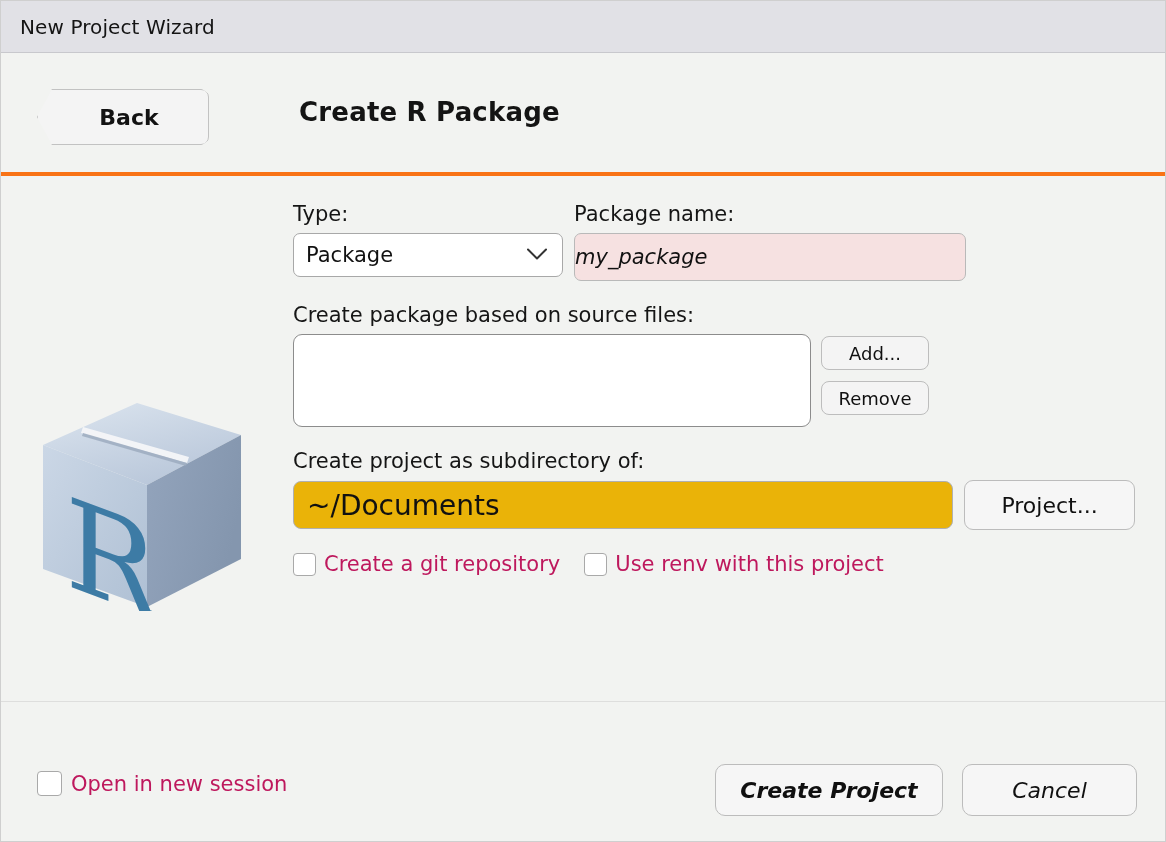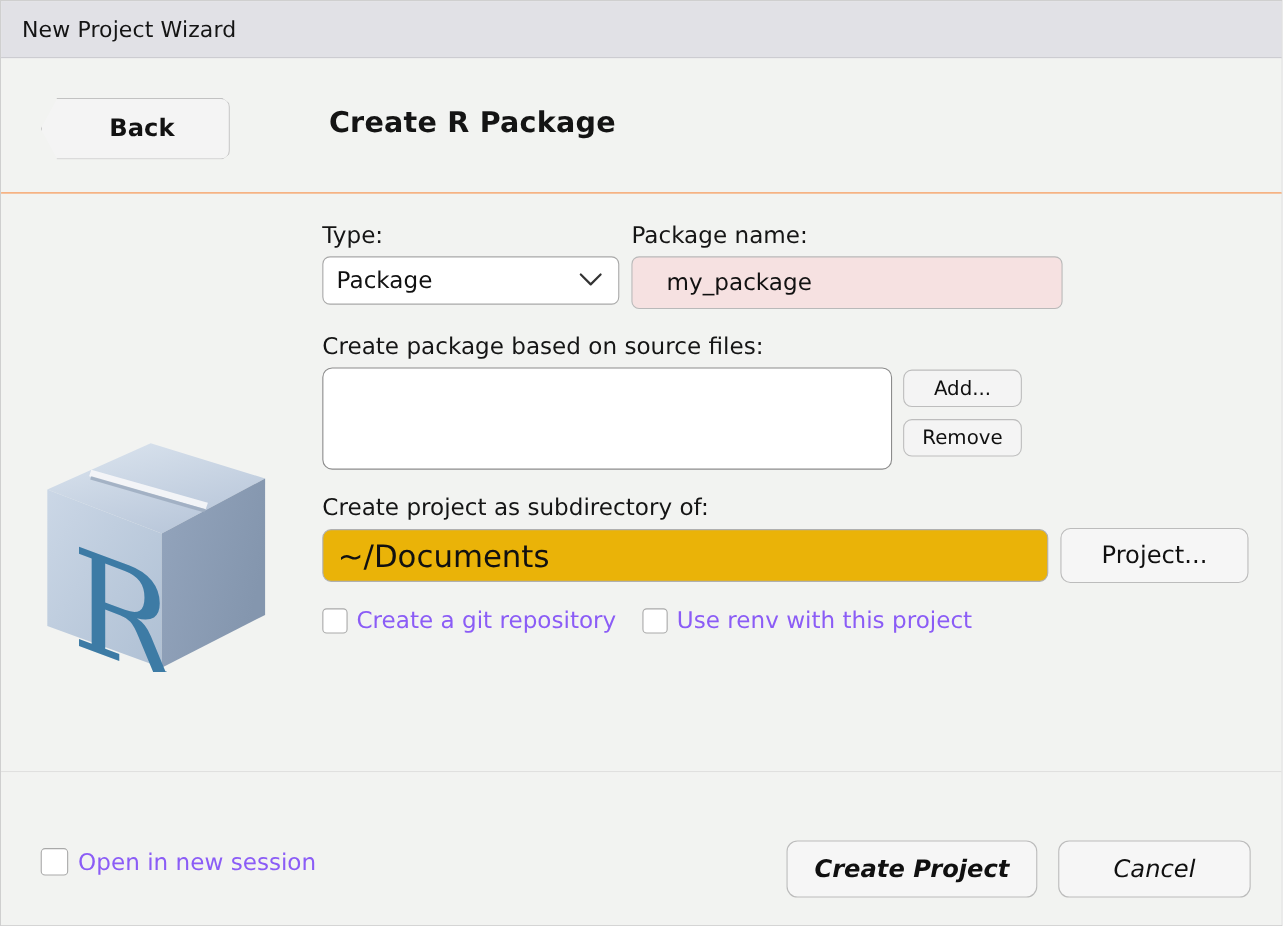--- a/index.html
+++ b/index.html
@@ -33,21 +33,21 @@
     font-size: 20px;
     color: #141414;
     letter-spacing: .1px;
   }
 
   
   .header {
     flex: 0 0 123px;
     position: relative;
     background: #f2f3f1;
-    border-bottom: 1px solid #f97316;
+    border-bottom: 4px solid #f97316;
   }
   .back-button {
     position: absolute;
     left: 36px; top: 36px;
     width: 172px; height: 56px;
     background: #f4f4f4;
     border: 1px solid #c2c2c2;
     display: flex;
     align-items: center;
     justify-content: center;
@@ -127,24 +127,25 @@
     transform: translateY(-50%);
   }
 
   .text-input {
     width: 392px; height: 48px;
     background: #f6e1e1;
     border: 1px solid #b9b9b9;
     border-radius: 7px;
     display: flex;
     align-items: center;
-    padding: 0 31px;
+    padding: 0 0;
     font-size: 21px;
     color: #111111;
     cursor: text;
+    font-style: italic;
   }
 
   .block { margin-top: 22px; }
 
   .listrow {
     display: flex;
     gap: 10px;
     align-items: flex-start;
   }
   .listbox {
@@ -217,21 +218,21 @@
   }
   .checkbox {
     width: 23px; height: 23px;
     background: #ffffff;
     border: 1px solid #a9a9a9;
     border-radius: 4px;
     flex: 0 0 23px;
   }
   .checklabel {
     font-size: 21px;
-    color: #8b5cf6;
+    color: #be185d;
     white-space: nowrap;
     text-align: center;
   }
 
   
   .footer {
     flex: 0 0 139px;
     position: relative;
     background: #f2f3f1;
   }

